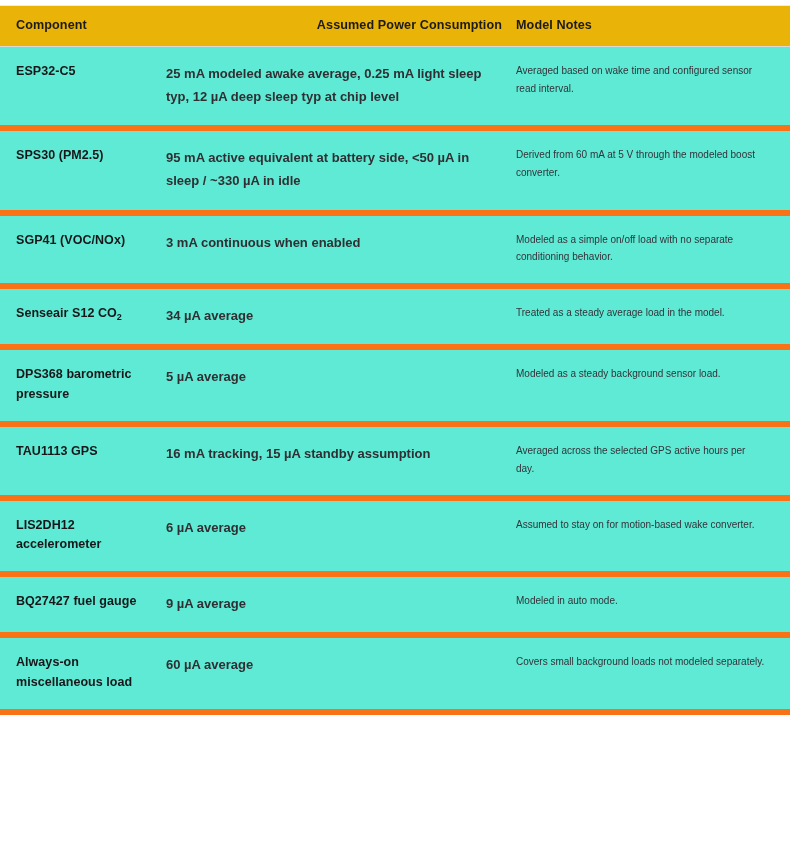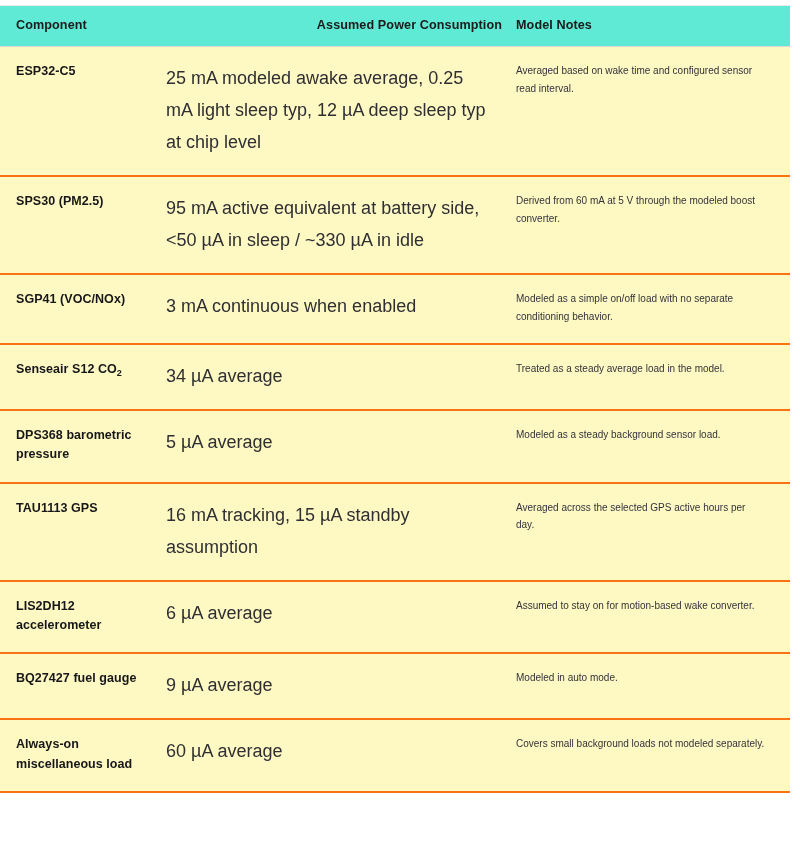--- a/index.html
+++ b/index.html
@@ -35,47 +35,47 @@
   table.power-table thead th {
     text-align: left;
     vertical-align: bottom;
     font-size: 12.6px;
     font-weight: bold;
     color: #1b1b1b;
     letter-spacing: 0.1px;
     padding: 12px 14px 14px 16px;
     border-top: 1px solid #ececec;
     border-bottom: 1px solid #d9d9d9;
-    background: #5eead4;
+    background: #eab308;
   }
   table.power-table thead th.col-power { padding-left: 0; text-align: right; }
   table.power-table thead th.col-notes { padding-left: 0; }
 
   table.power-table tbody td {
     vertical-align: top;
-    border-bottom: 2px solid #f97316;
+    border-bottom: 6px solid #f97316;
     padding: 15px 14px 17px 16px;
-    background: #fef9c3;
+    background: #5eead4;
   }
   table.power-table tbody td.col-power,
   table.power-table tbody td.col-notes {
     padding-left: 0;
     padding-right: 24px;
   }
 
   td.col-component {
     font-size: 12.5px;
     font-weight: bold;
     color: #17171a;
     line-height: 1.55;
     letter-spacing: 0.05px;
   }
   td.col-power {
-    font-size: 18px;
-    font-weight: normal;
+    font-size: 13px;
+    font-weight: bold;
     color: #2f2f33;
     line-height: 1.78;
     margin-left: 20px;
   }
   td.col-notes {
     font-size: 10px;
     font-weight: normal;
     color: #33333a;
     line-height: 1.78;
   }

